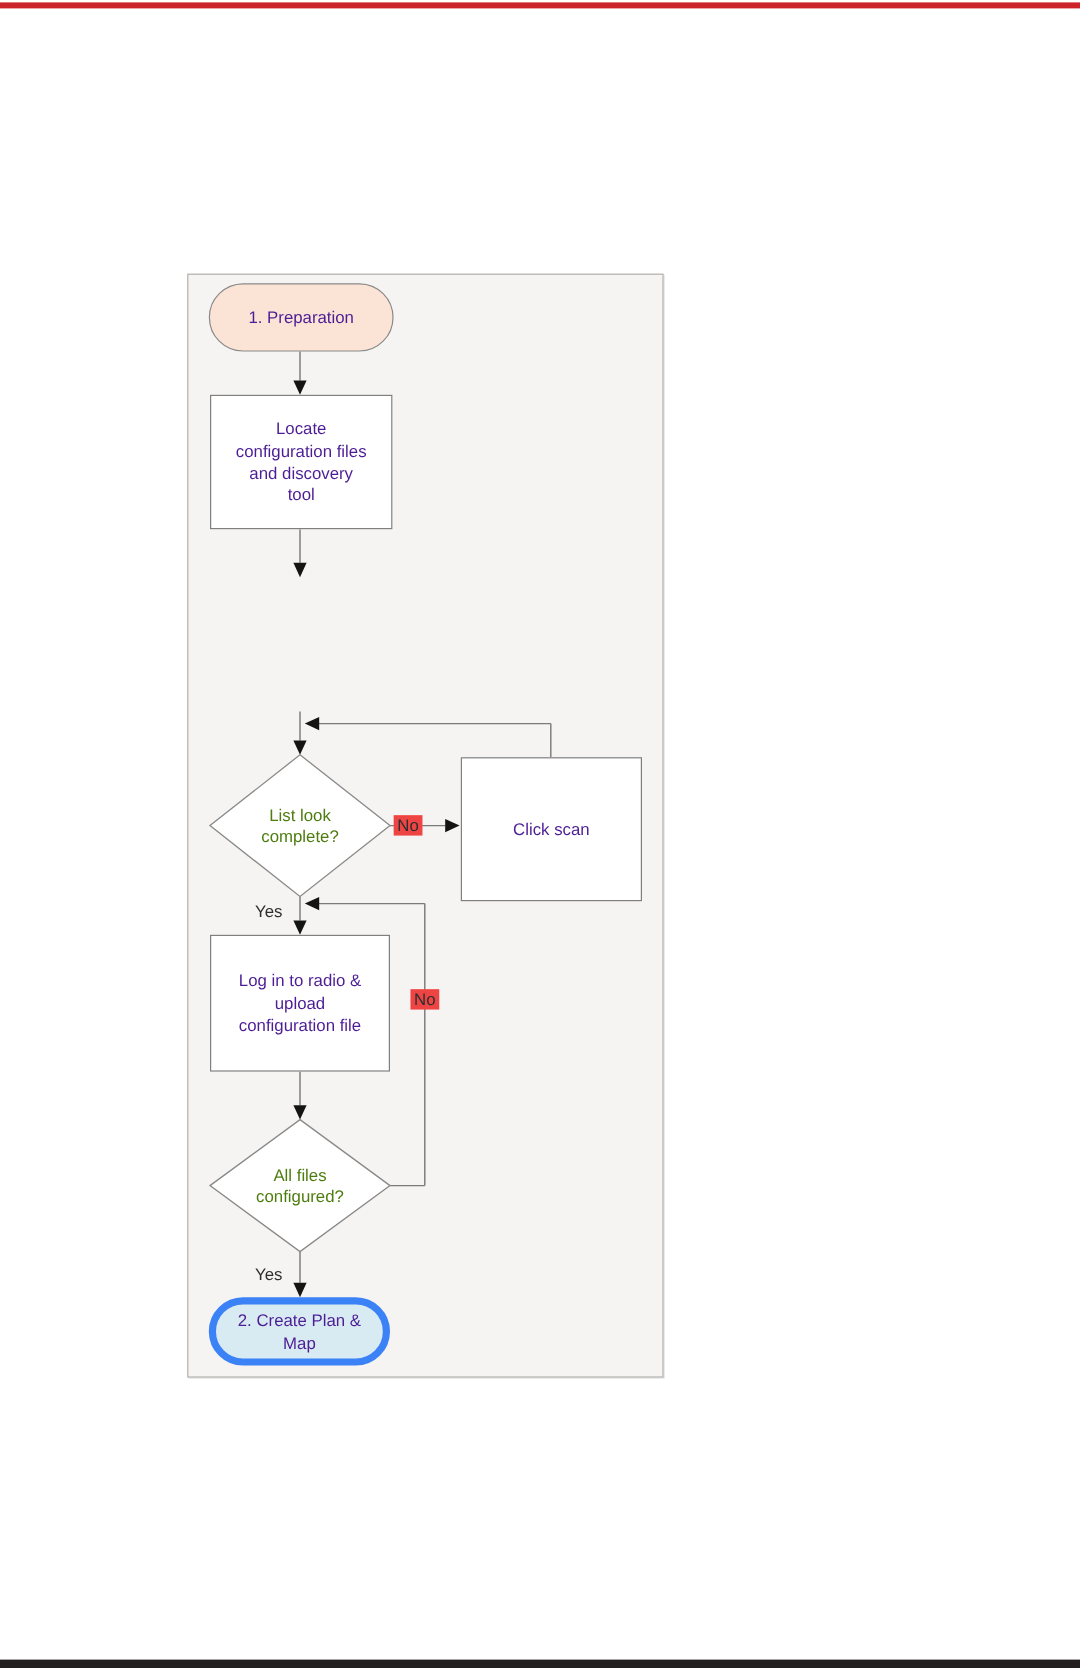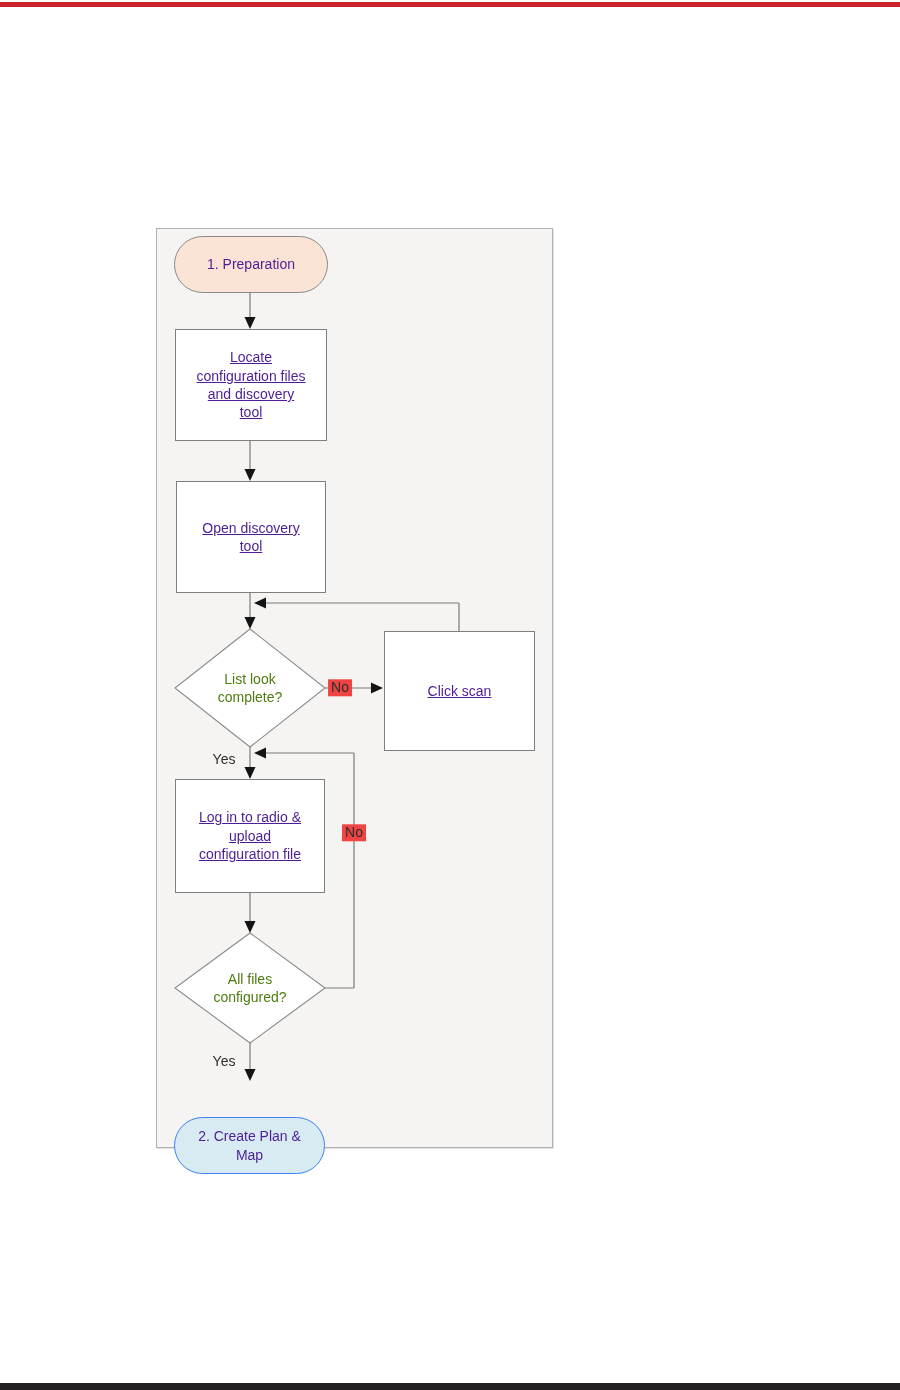--- a/index.html
+++ b/index.html
@@ -13,24 +13,24 @@
     position:absolute;left:156px;top:228px;width:395px;height:918px;
     background:#f5f4f2;border:1px solid #b3b1ae;
     box-shadow:1px 1px 0 rgba(0,0,0,0.10);
   }
   .flow-svg{position:absolute;left:0;top:0;width:395px;height:918px;}
   .node{
     position:absolute;display:flex;align-items:center;justify-content:center;
     text-align:center;font-size:14px;line-height:1.32;color:#4c1d95;
     box-sizing:border-box;
   }
-  .rect{background:#ffffff;border:1px solid #7f7f7f;padding:19px;text-decoration:underline;}
+  .rect{background:#ffffff;border:1px solid #7f7f7f;padding:19px;}
   .stadium{border-radius:29px;padding:2px 12px;}
   .stadium.start{background:#fbe3d5;border:1px solid #8a8a8a;}
-  .stadium.end{background:#d9ebf2;border:1px solid #3b82f6;margin-top:36px;}
+  .stadium.end{background:#d9ebf2;border:6px solid #3b82f6;}
   .diamond-text{
     position:absolute;display:flex;align-items:center;justify-content:center;
     text-align:center;font-size:14px;line-height:1.32;color:#4d7c0f;
   }
   .edge-label{
     position:absolute;transform:translate(-50%,-50%);
     font-size:14px;color:#2e2e2e;white-space:nowrap;line-height:1.1;
   }
   .edge-label.on-white{background:#ef4444;padding:1px 3px;}
 </style>
@@ -72,23 +72,20 @@
     </svg>
 
     <div class="node stadium start" style="left:17px;top:7px;width:154px;height:57px;">
       <span>1. Preparation</span>
     </div>
 
     <div class="node rect" style="left:18px;top:100px;width:152px;height:112px;">
       <span>Locate configuration files and discovery tool</span>
     </div>
 
-    <div class="node rect" style="left:19px;top:252px;width:150px;height:112px;">
-      <span>Open discovery tool</span>
-    </div>
 
     <div class="diamond-text" style="left:38px;top:430px;width:110px;height:58px;">
       <span>List look complete?</span>
     </div>
 
     <div class="node rect" style="left:227px;top:402px;width:151px;height:120px;">
       <span>Click scan</span>
     </div>
 
     <div class="node rect" style="left:18px;top:550px;width:150px;height:114px;">

